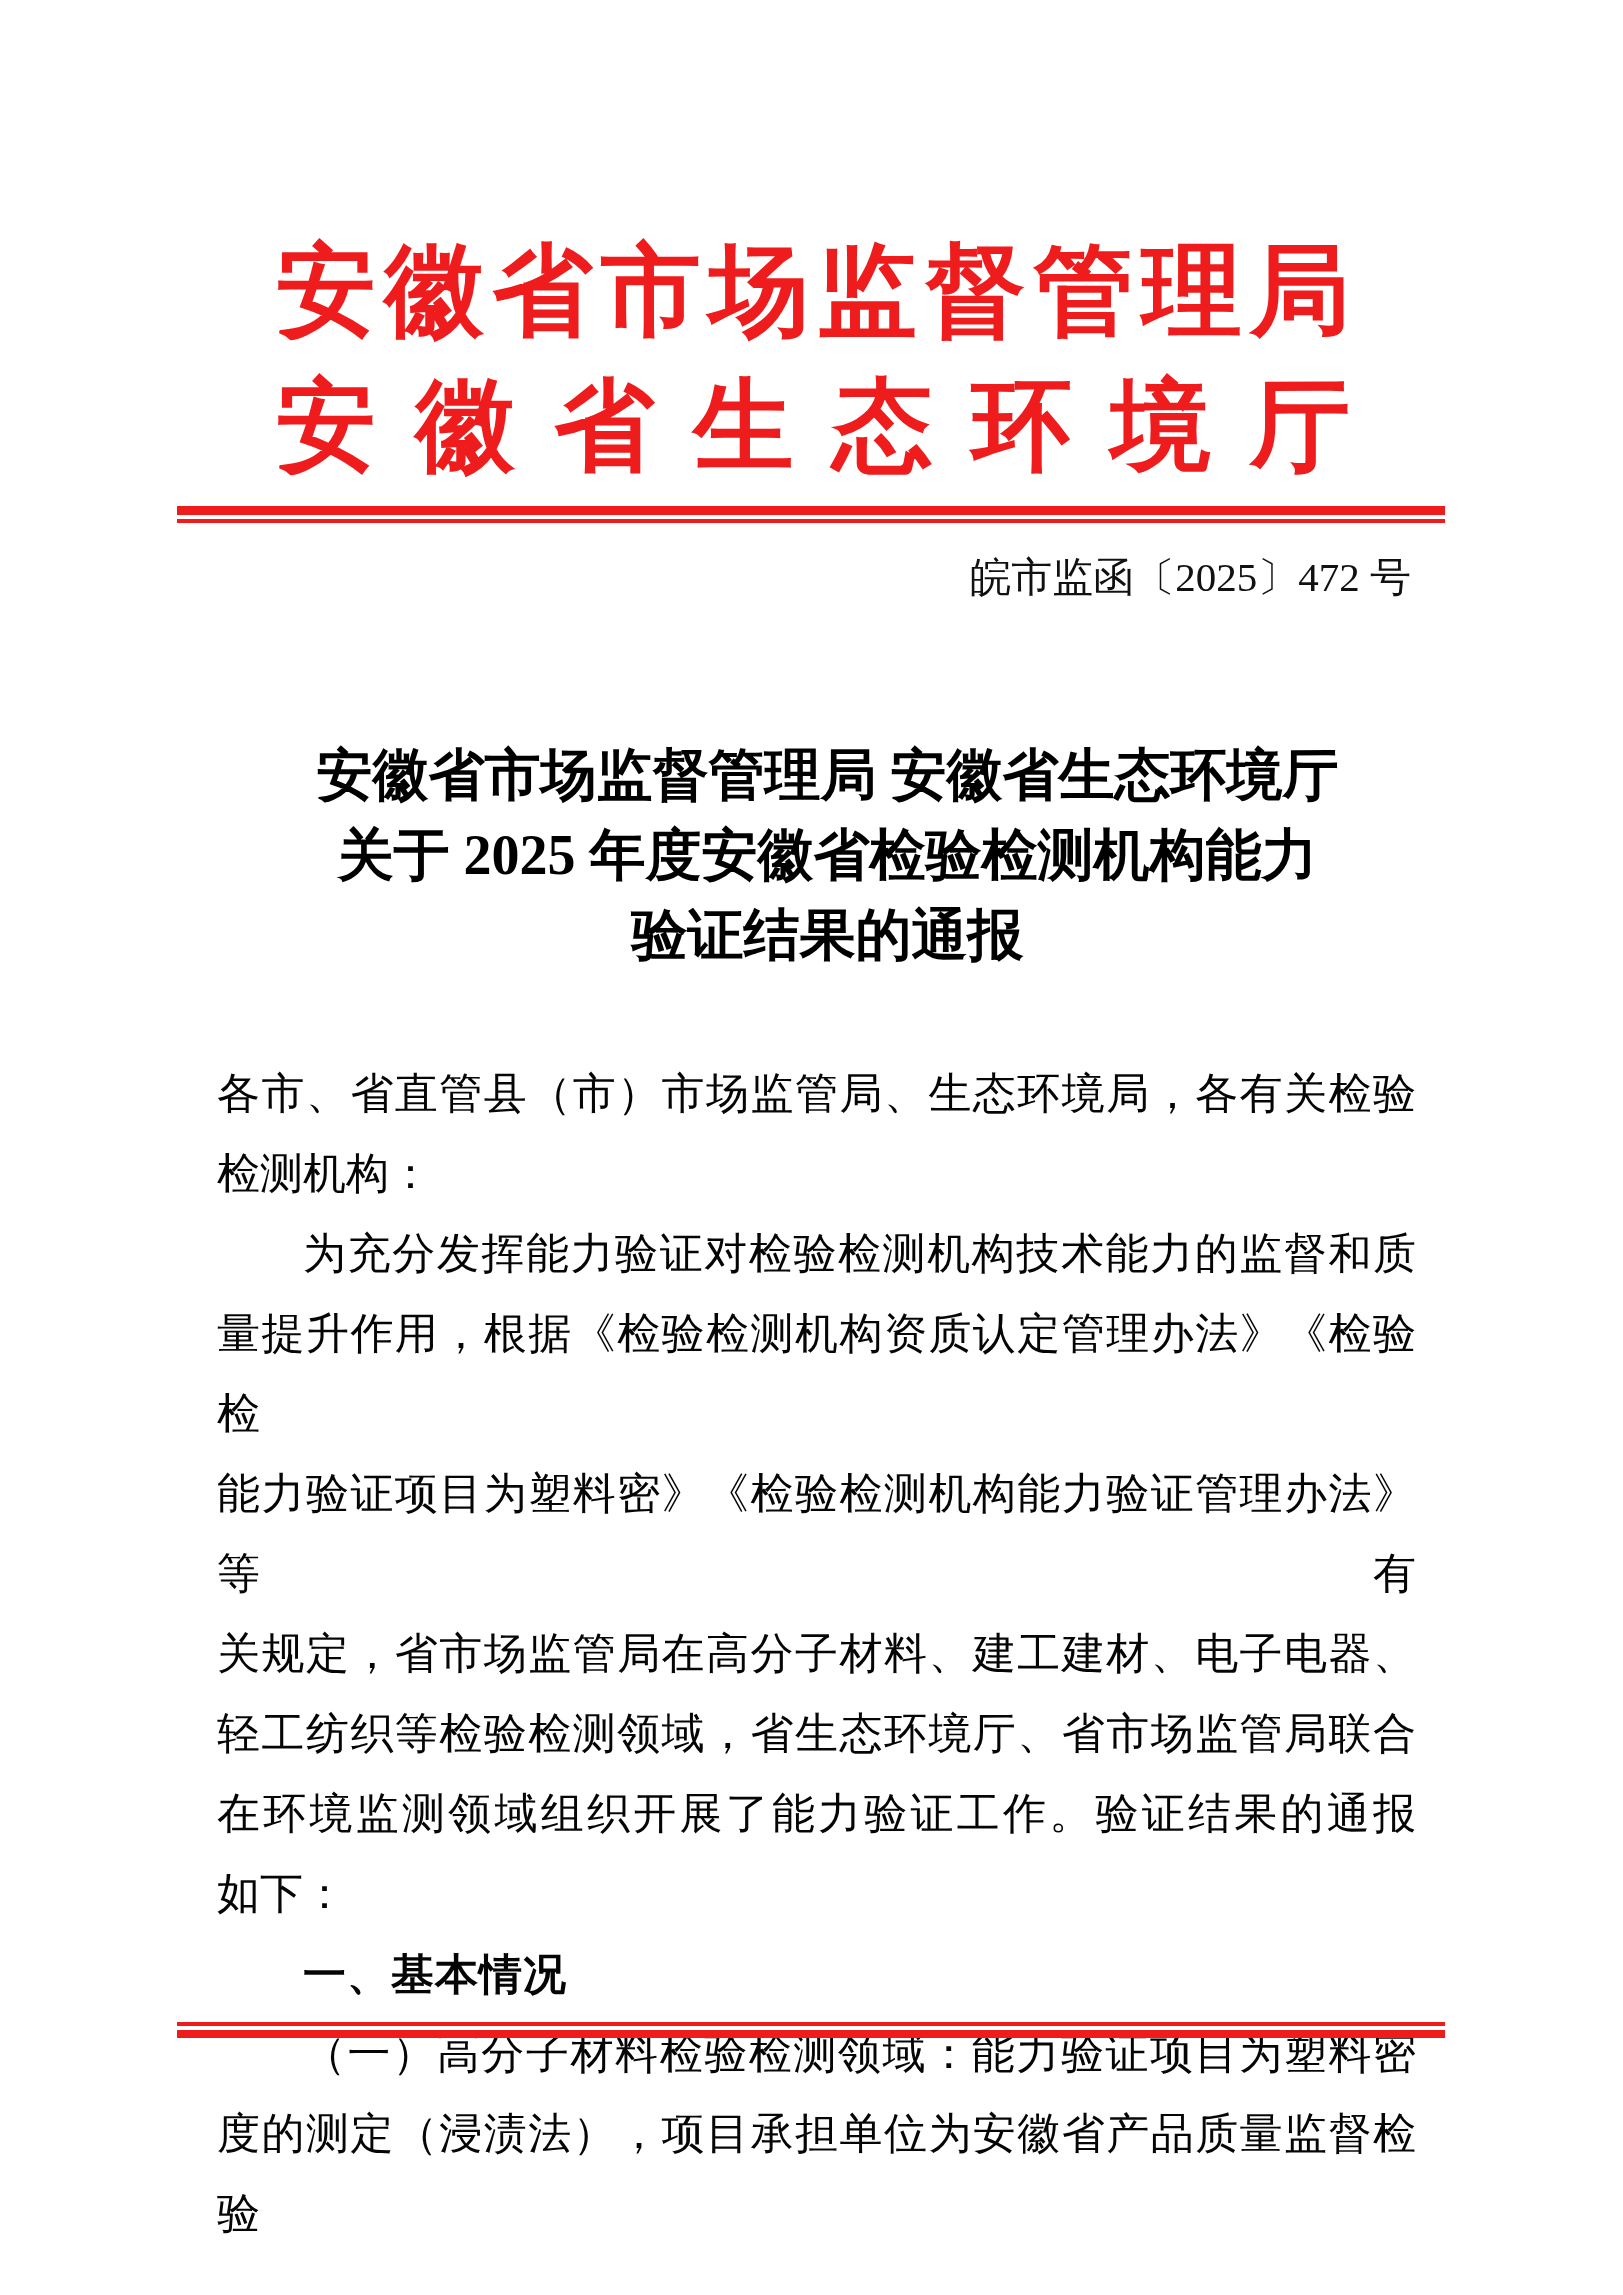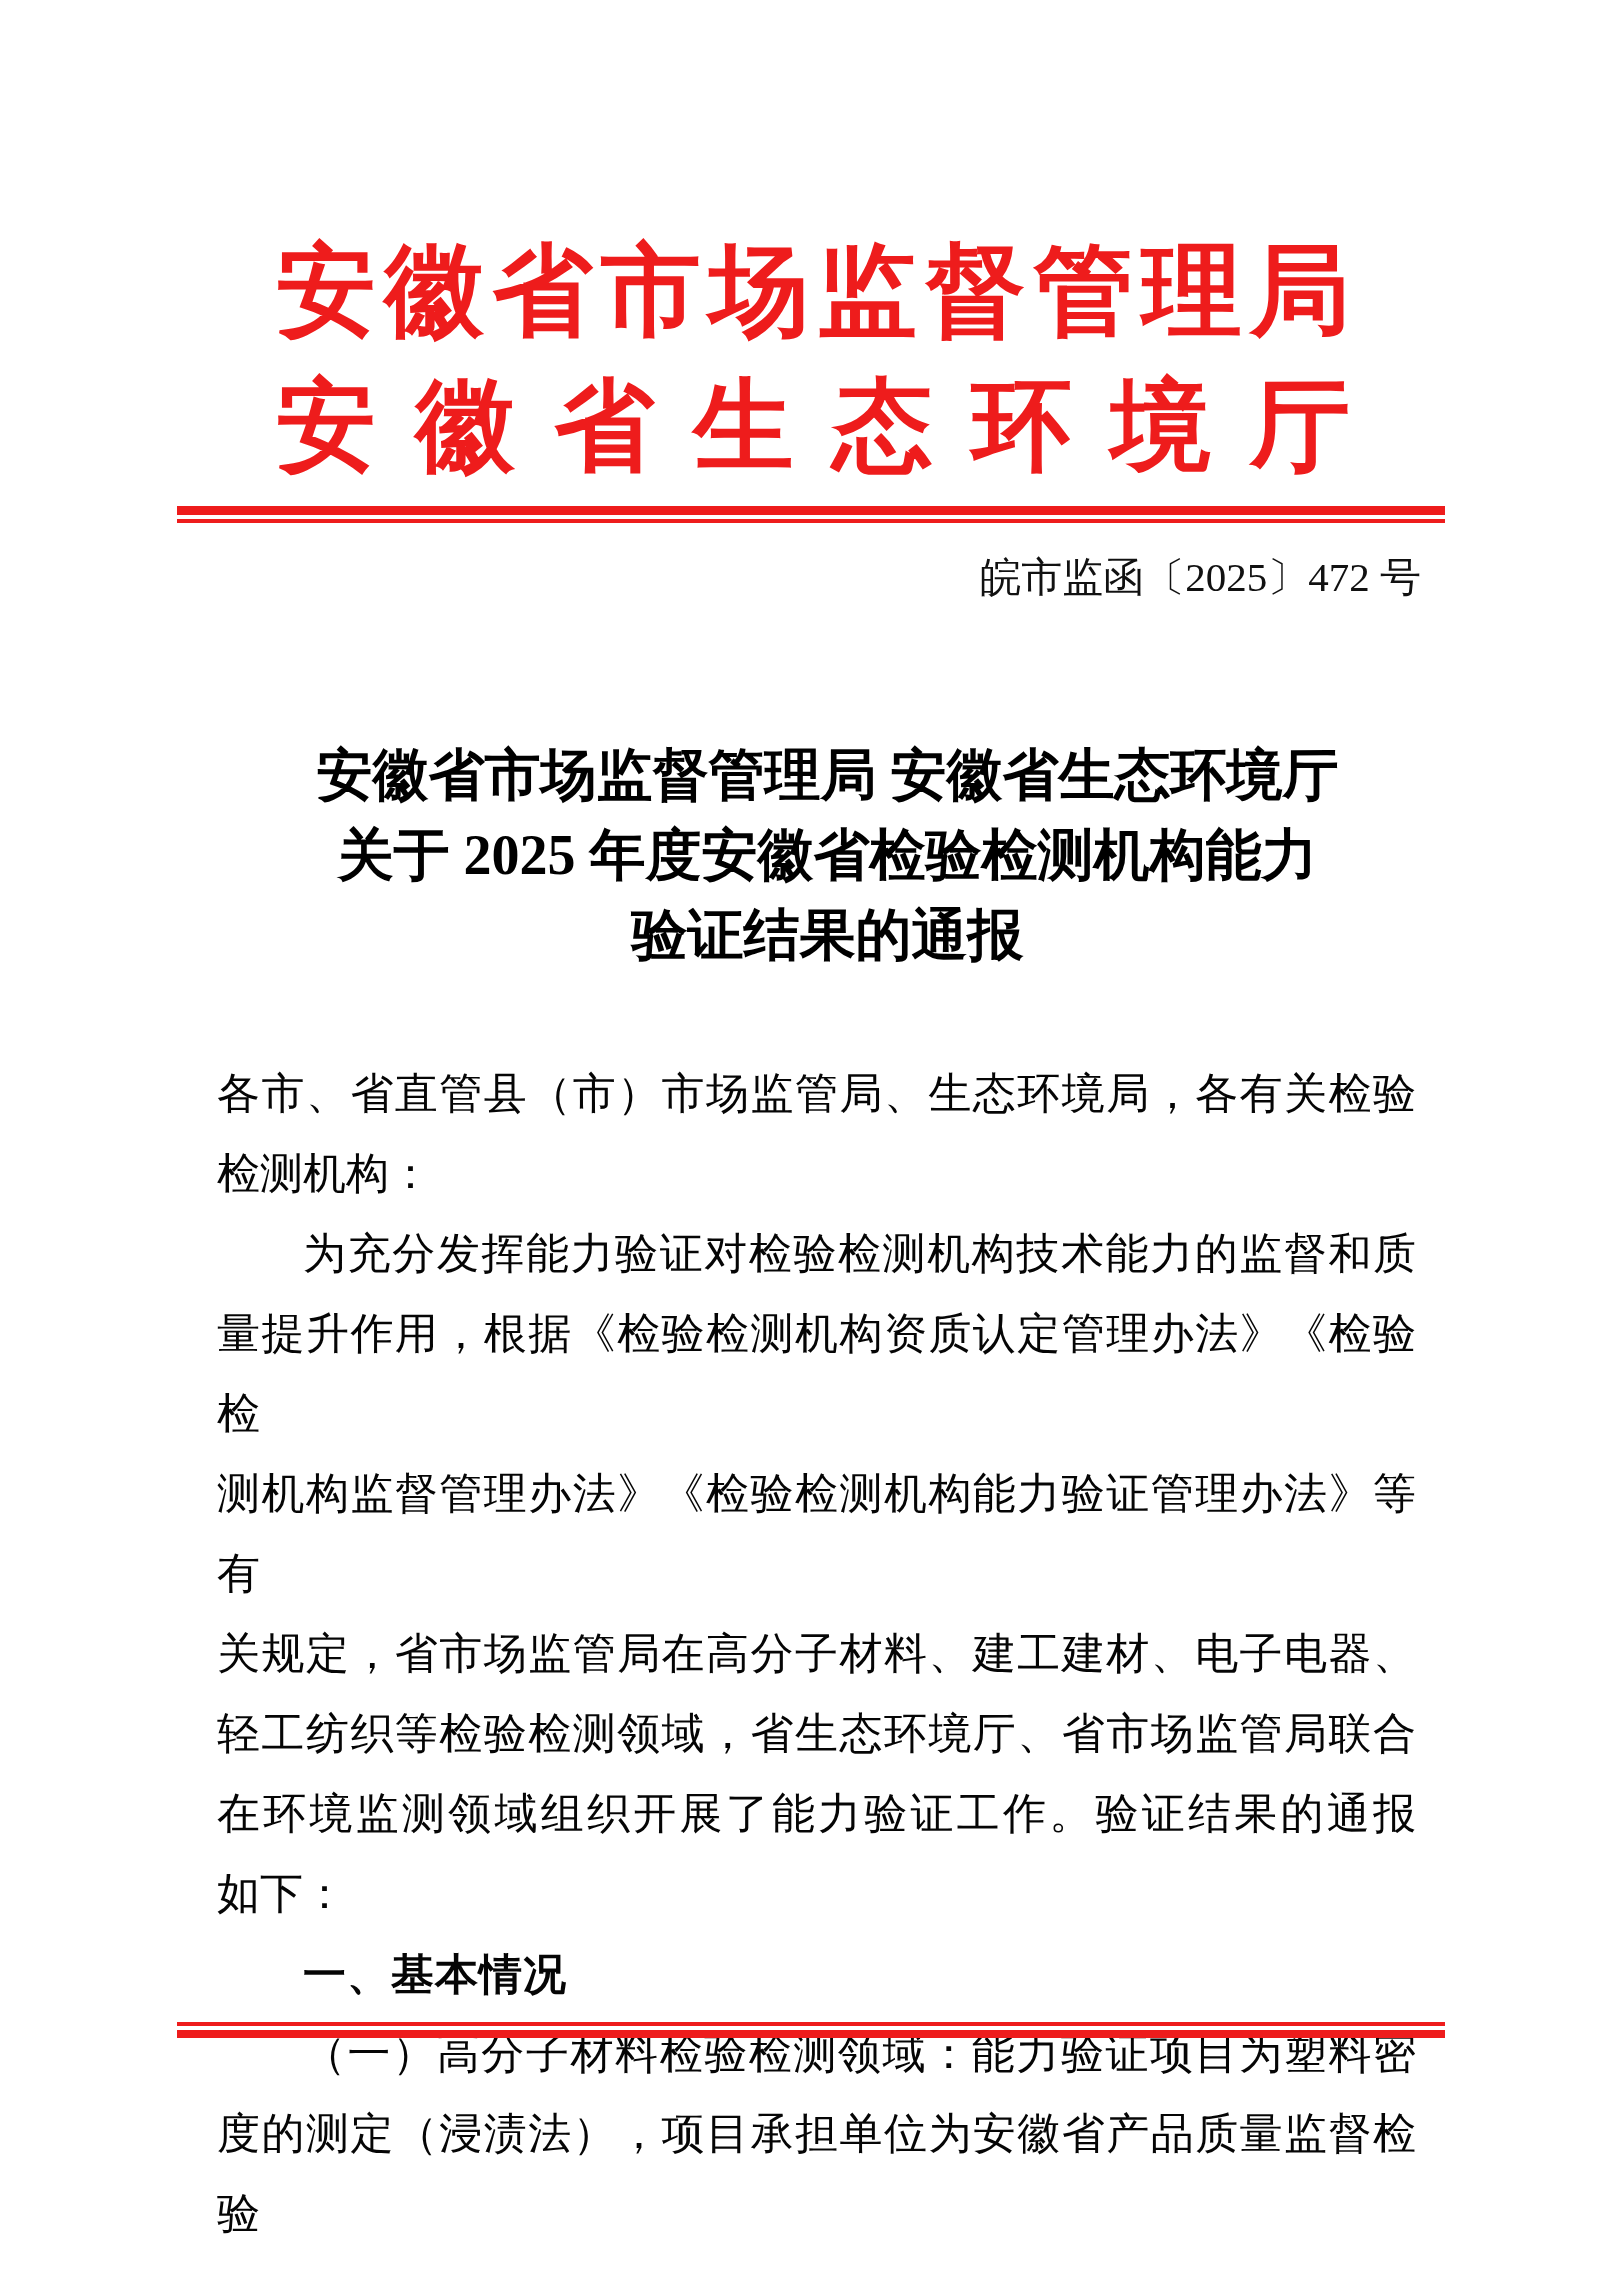--- a/index.html
+++ b/index.html
@@ -43,21 +43,21 @@
   .sep-bottom { top: 2022px; }
   .bar-thick { height: 8.7px; background: var(--accent-red); }
   .bar-thin  { height: 4.1px;  background: var(--accent-red); }
   .bar-gap-top { height: 4.6px; background: transparent; }
   .bar-gap-bottom { height: 3.6px; background: transparent; }
 
   
   .doc-number {
     position: absolute;
     top: 553px;
-    left: 227px;
+    left: 217px;
     width: 1194px;
     text-align: right;
     font-size: 41px;
     line-height: 49px;
     color: #111;
     font-family: "Liberation Serif", "DejaVu Serif", serif;
     white-space: nowrap;
   }
 
   
@@ -122,21 +122,21 @@
     <div class="title-line">安徽省市场监督管理局 安徽省生态环境厅</div>
     <div class="title-line">关于 2025 年度安徽省检验检测机构能力</div>
     <div class="title-line">验证结果的通报</div>
   </div>
 
   <div class="body-text">
     <div class="bline just">各市、省直管县（市）市场监管局、生态环境局，各有关检验</div>
     <div class="bline">检测机构：</div>
     <div class="bline just ind">为充分发挥能力验证对检验检测机构技术能力的监督和质</div>
     <div class="bline just">量提升作用，根据《检验检测机构资质认定管理办法》《检验检</div>
-    <div class="bline just">测机构监督管理办法》《检验检测机构能力验证管理办法》等有</div>
+    <div class="bline just">能力验证项目为塑料密》《检验检测机构能力验证管理办法》等有</div>
     <div class="bline just">关规定，省市场监管局在高分子材料、建工建材、电子电器、</div>
     <div class="bline just">轻工纺织等检验检测领域，省生态环境厅、省市场监管局联合</div>
     <div class="bline just">在环境监测领域组织开展了能力验证工作。验证结果的通报</div>
     <div class="bline">如下：</div>
     <div class="bline ind heading">一、基本情况</div>
     <div class="bline just ind">（一）高分子材料检验检测领域：能力验证项目为塑料密</div>
     <div class="bline just">度的测定（浸渍法），项目承担单位为安徽省产品质量监督检验</div>
   </div>
 
   <div class="sep sep-bottom">

